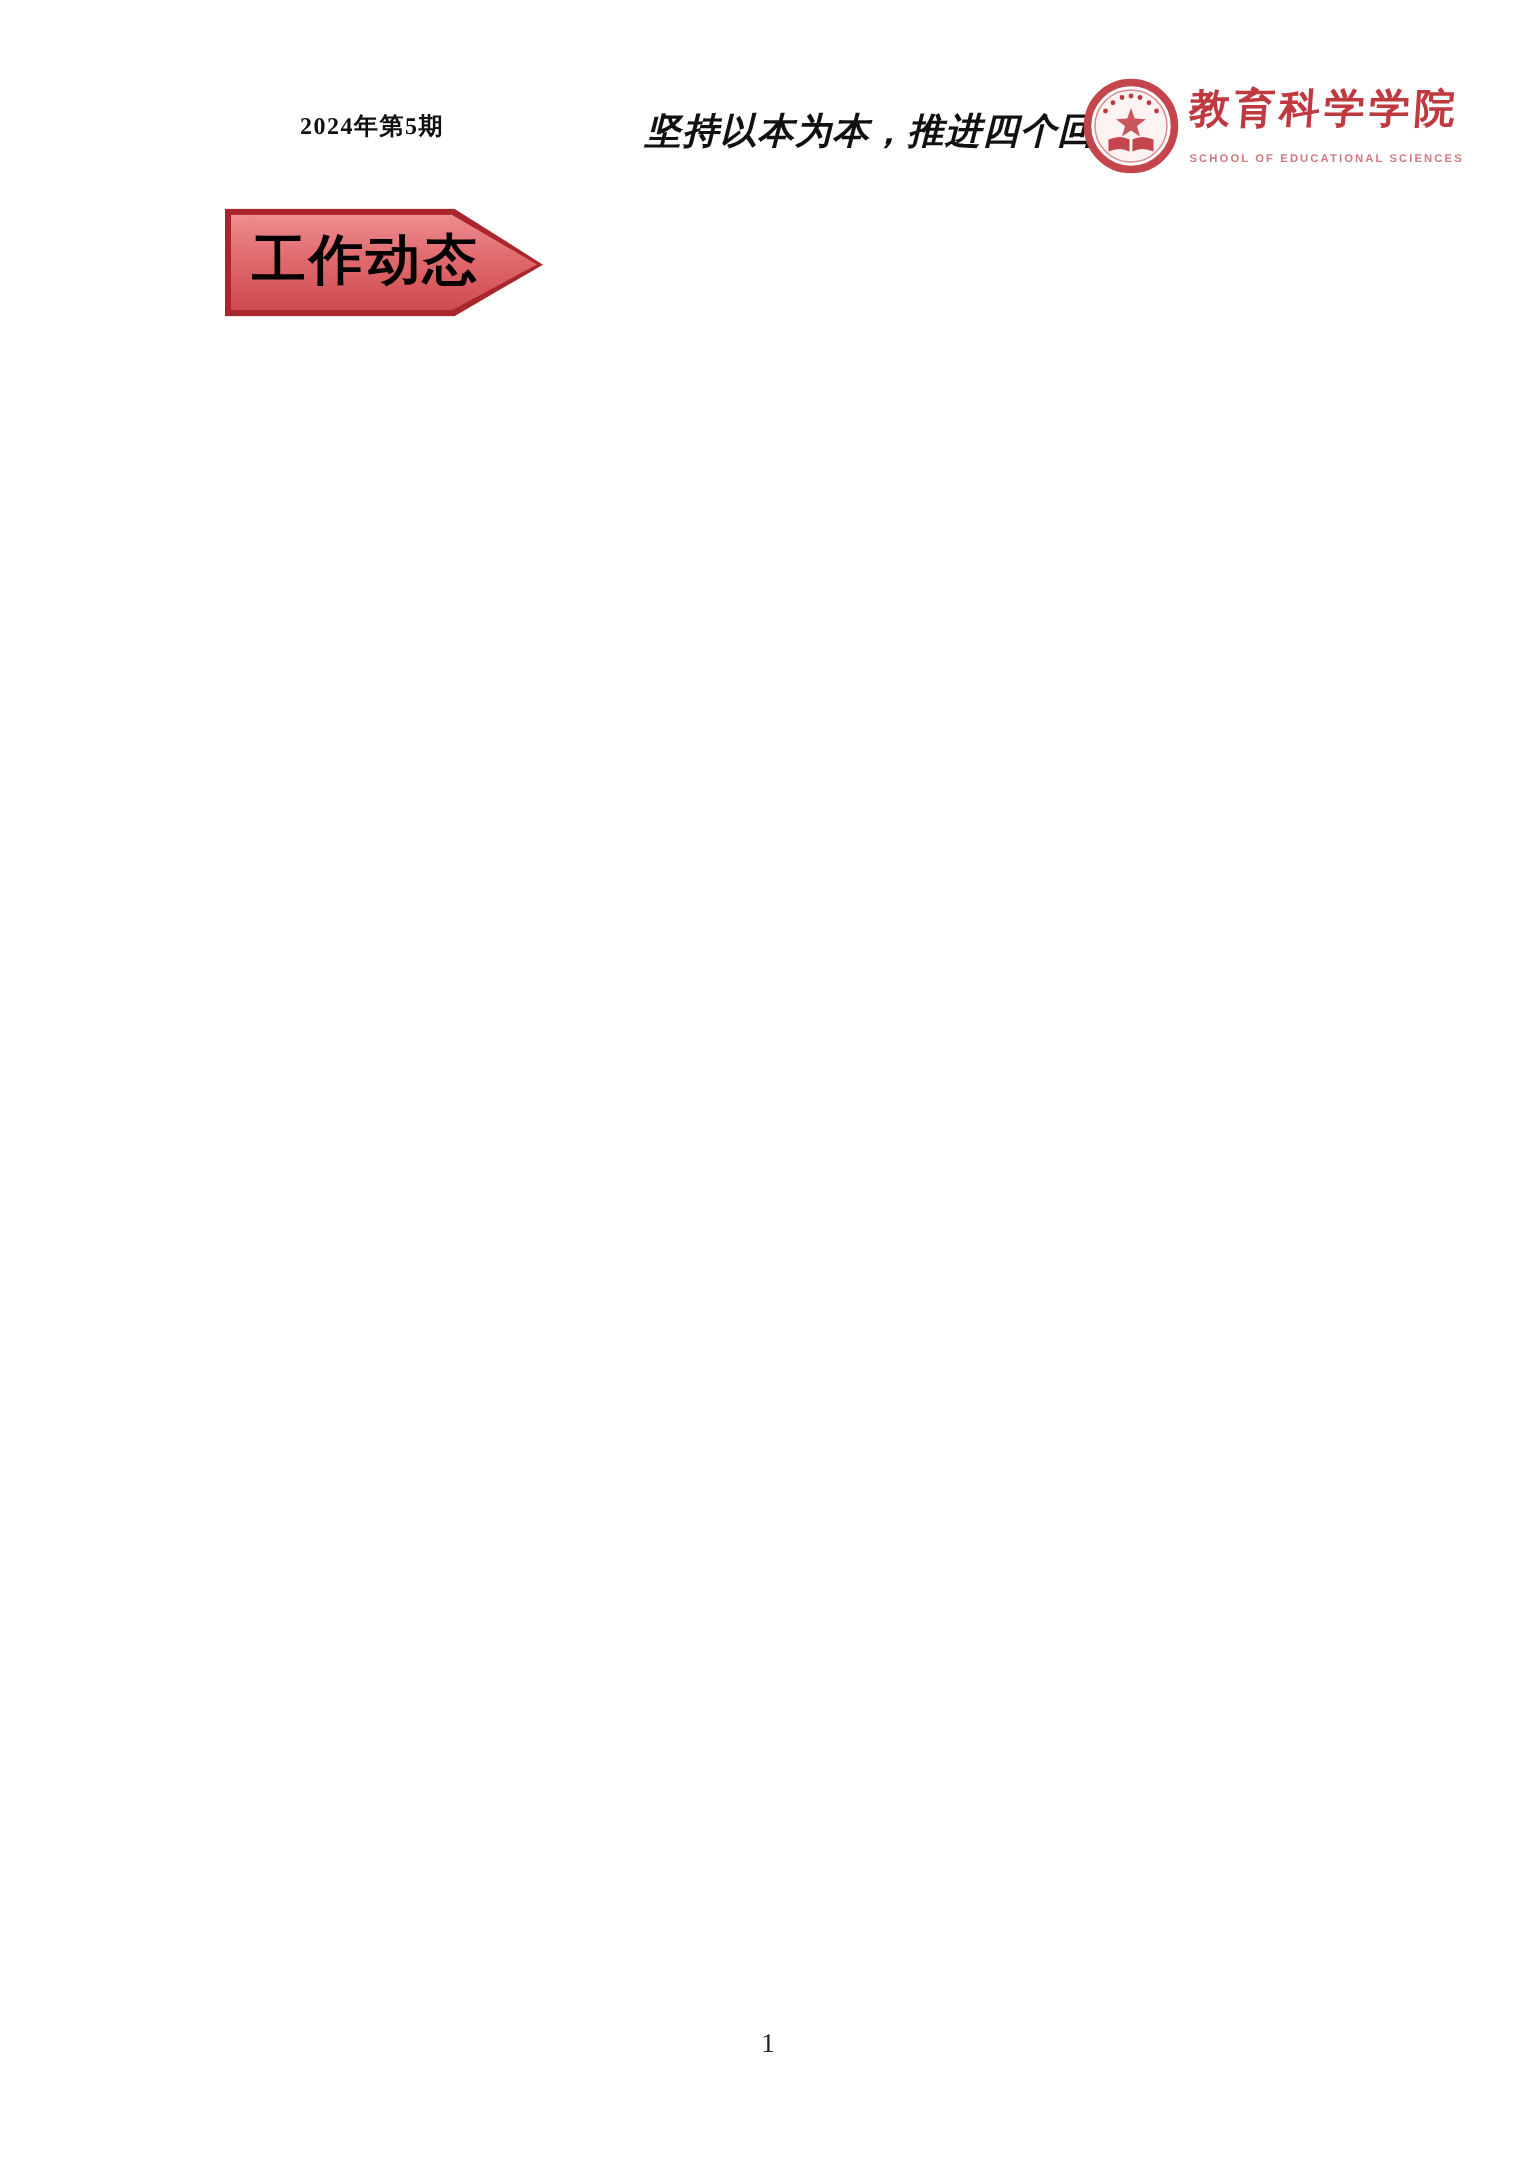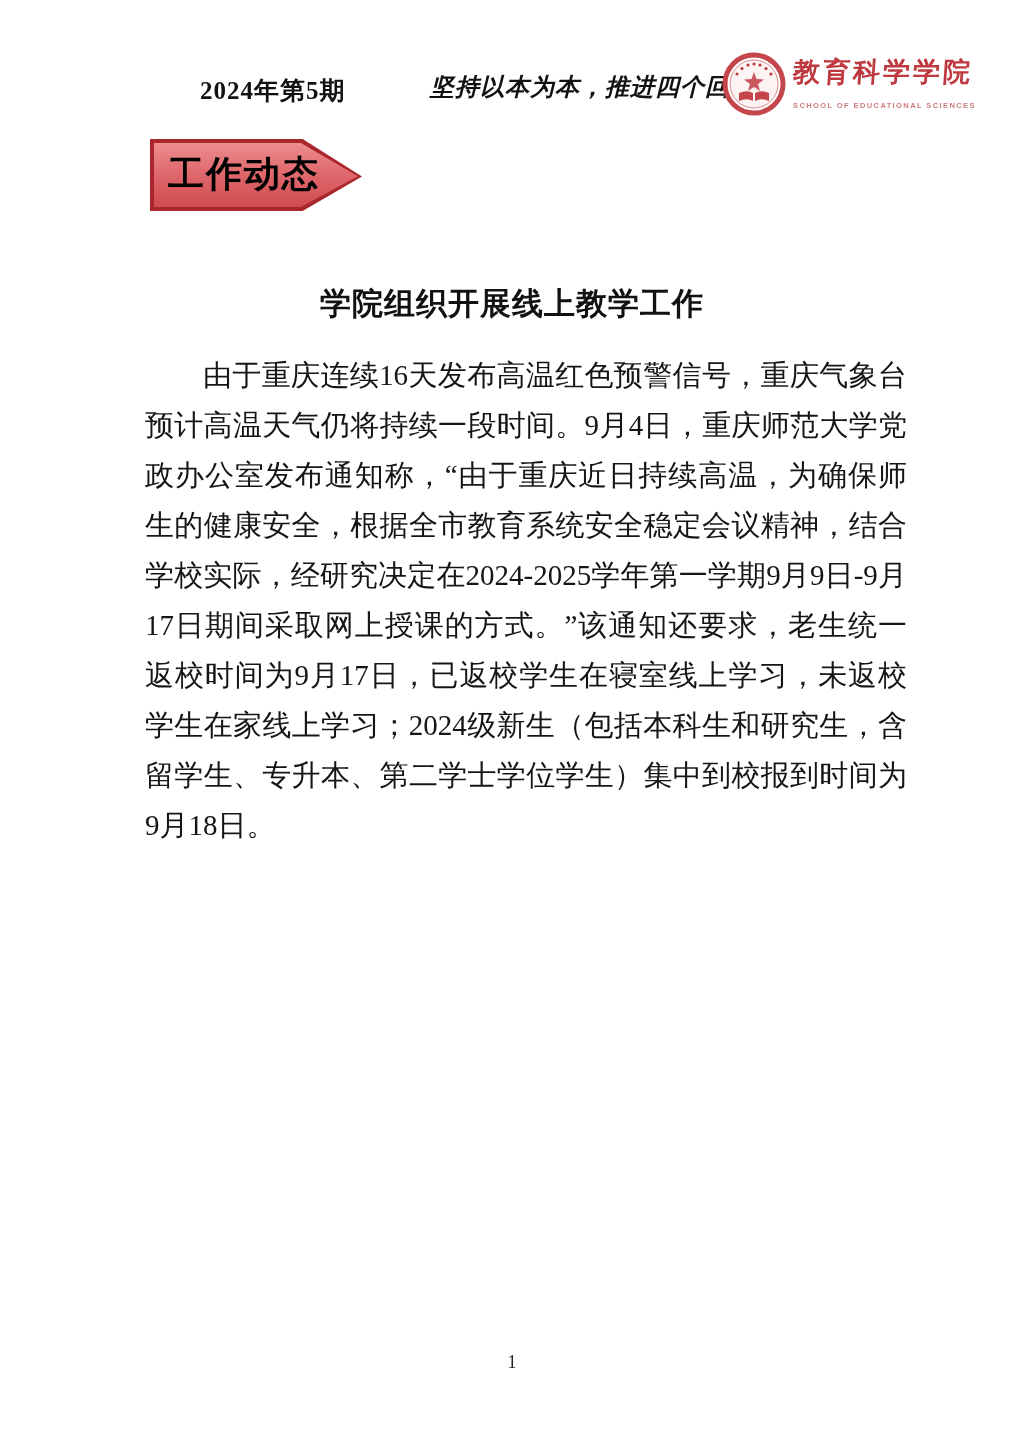--- a/index.html
+++ b/index.html
@@ -22,21 +22,21 @@
     position: absolute;
     top: 60px;
     left: 0;
     width: 100%;
     height: 70px;
   }
   .issue {
     position: absolute;
     left: 200px;
     top: 14px;
-    font-size: 25px;
+    font-size: 16px;
     font-weight: 600;
     letter-spacing: 1px;
     white-space: nowrap;
   }
   .slogan {
     position: absolute;
     left: 430px;
     top: 11px;
     font-size: 24px;
     font-style: italic;
@@ -189,21 +189,19 @@
       </div>
     </div>
   </div>
 
   <div class="banner">
     <div class="banner-outer"></div>
     <div class="banner-inner"></div>
     <div class="banner-label">工作动态</div>
   </div>
 
-  <h1 class="article-title">学院组织开展线上教学工作</h1>
 
   <div class="article-body">
-    <p>由于重庆连续16天发布高温红色预警信号，重庆气象台预计高温天气仍将持续一段时间。9月4日，重庆师范大学党政办公室发布通知称，“由于重庆近日持续高温，为确保师生的健康安全，根据全市教育系统安全稳定会议精神，结合学校实际，经研究决定在2024-2025学年第一学期9月9日-9月17日期间采取网上授课的方式。”该通知还要求，老生统一返校时间为9月17日，已返校学生在寝室线上学习，未返校学生在家线上学习；2024级新生（包括本科生和研究生，含留学生、专升本、第二学士学位学生）集中到校报到时间为9月18日。</p>
   </div>
 
   <div class="page-number">1</div>
 
 </div>
 
 </body></html>

